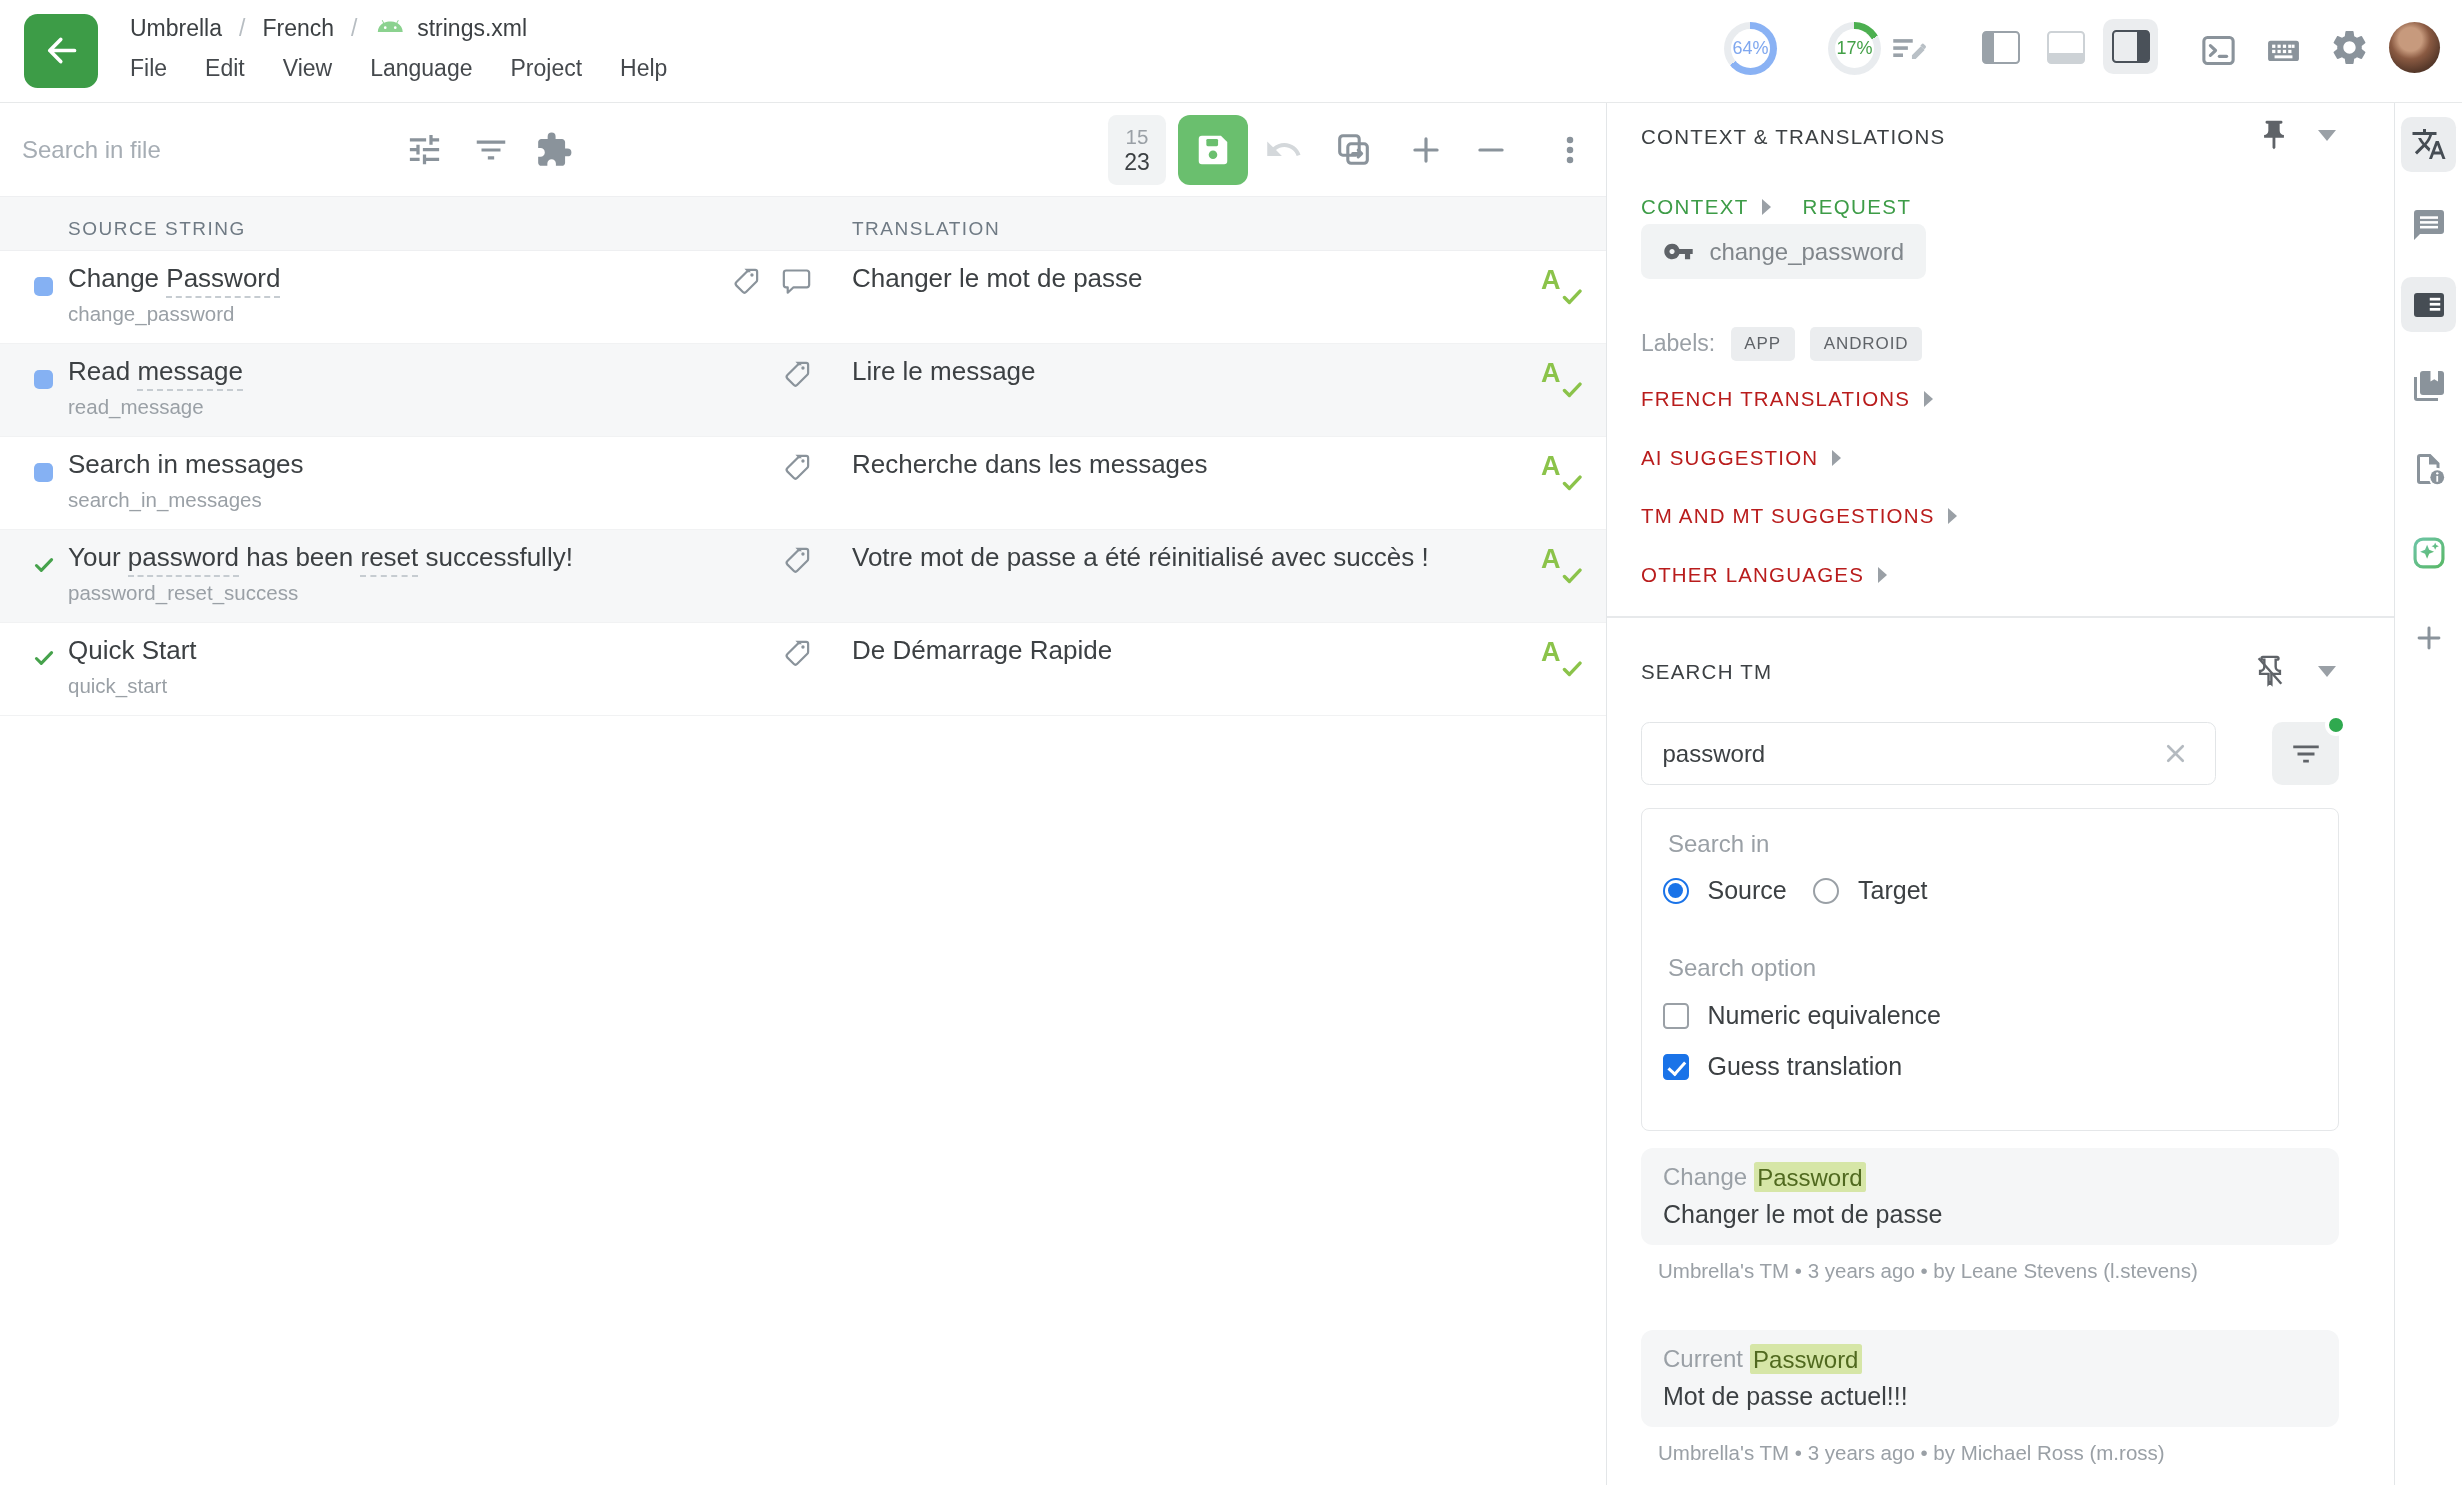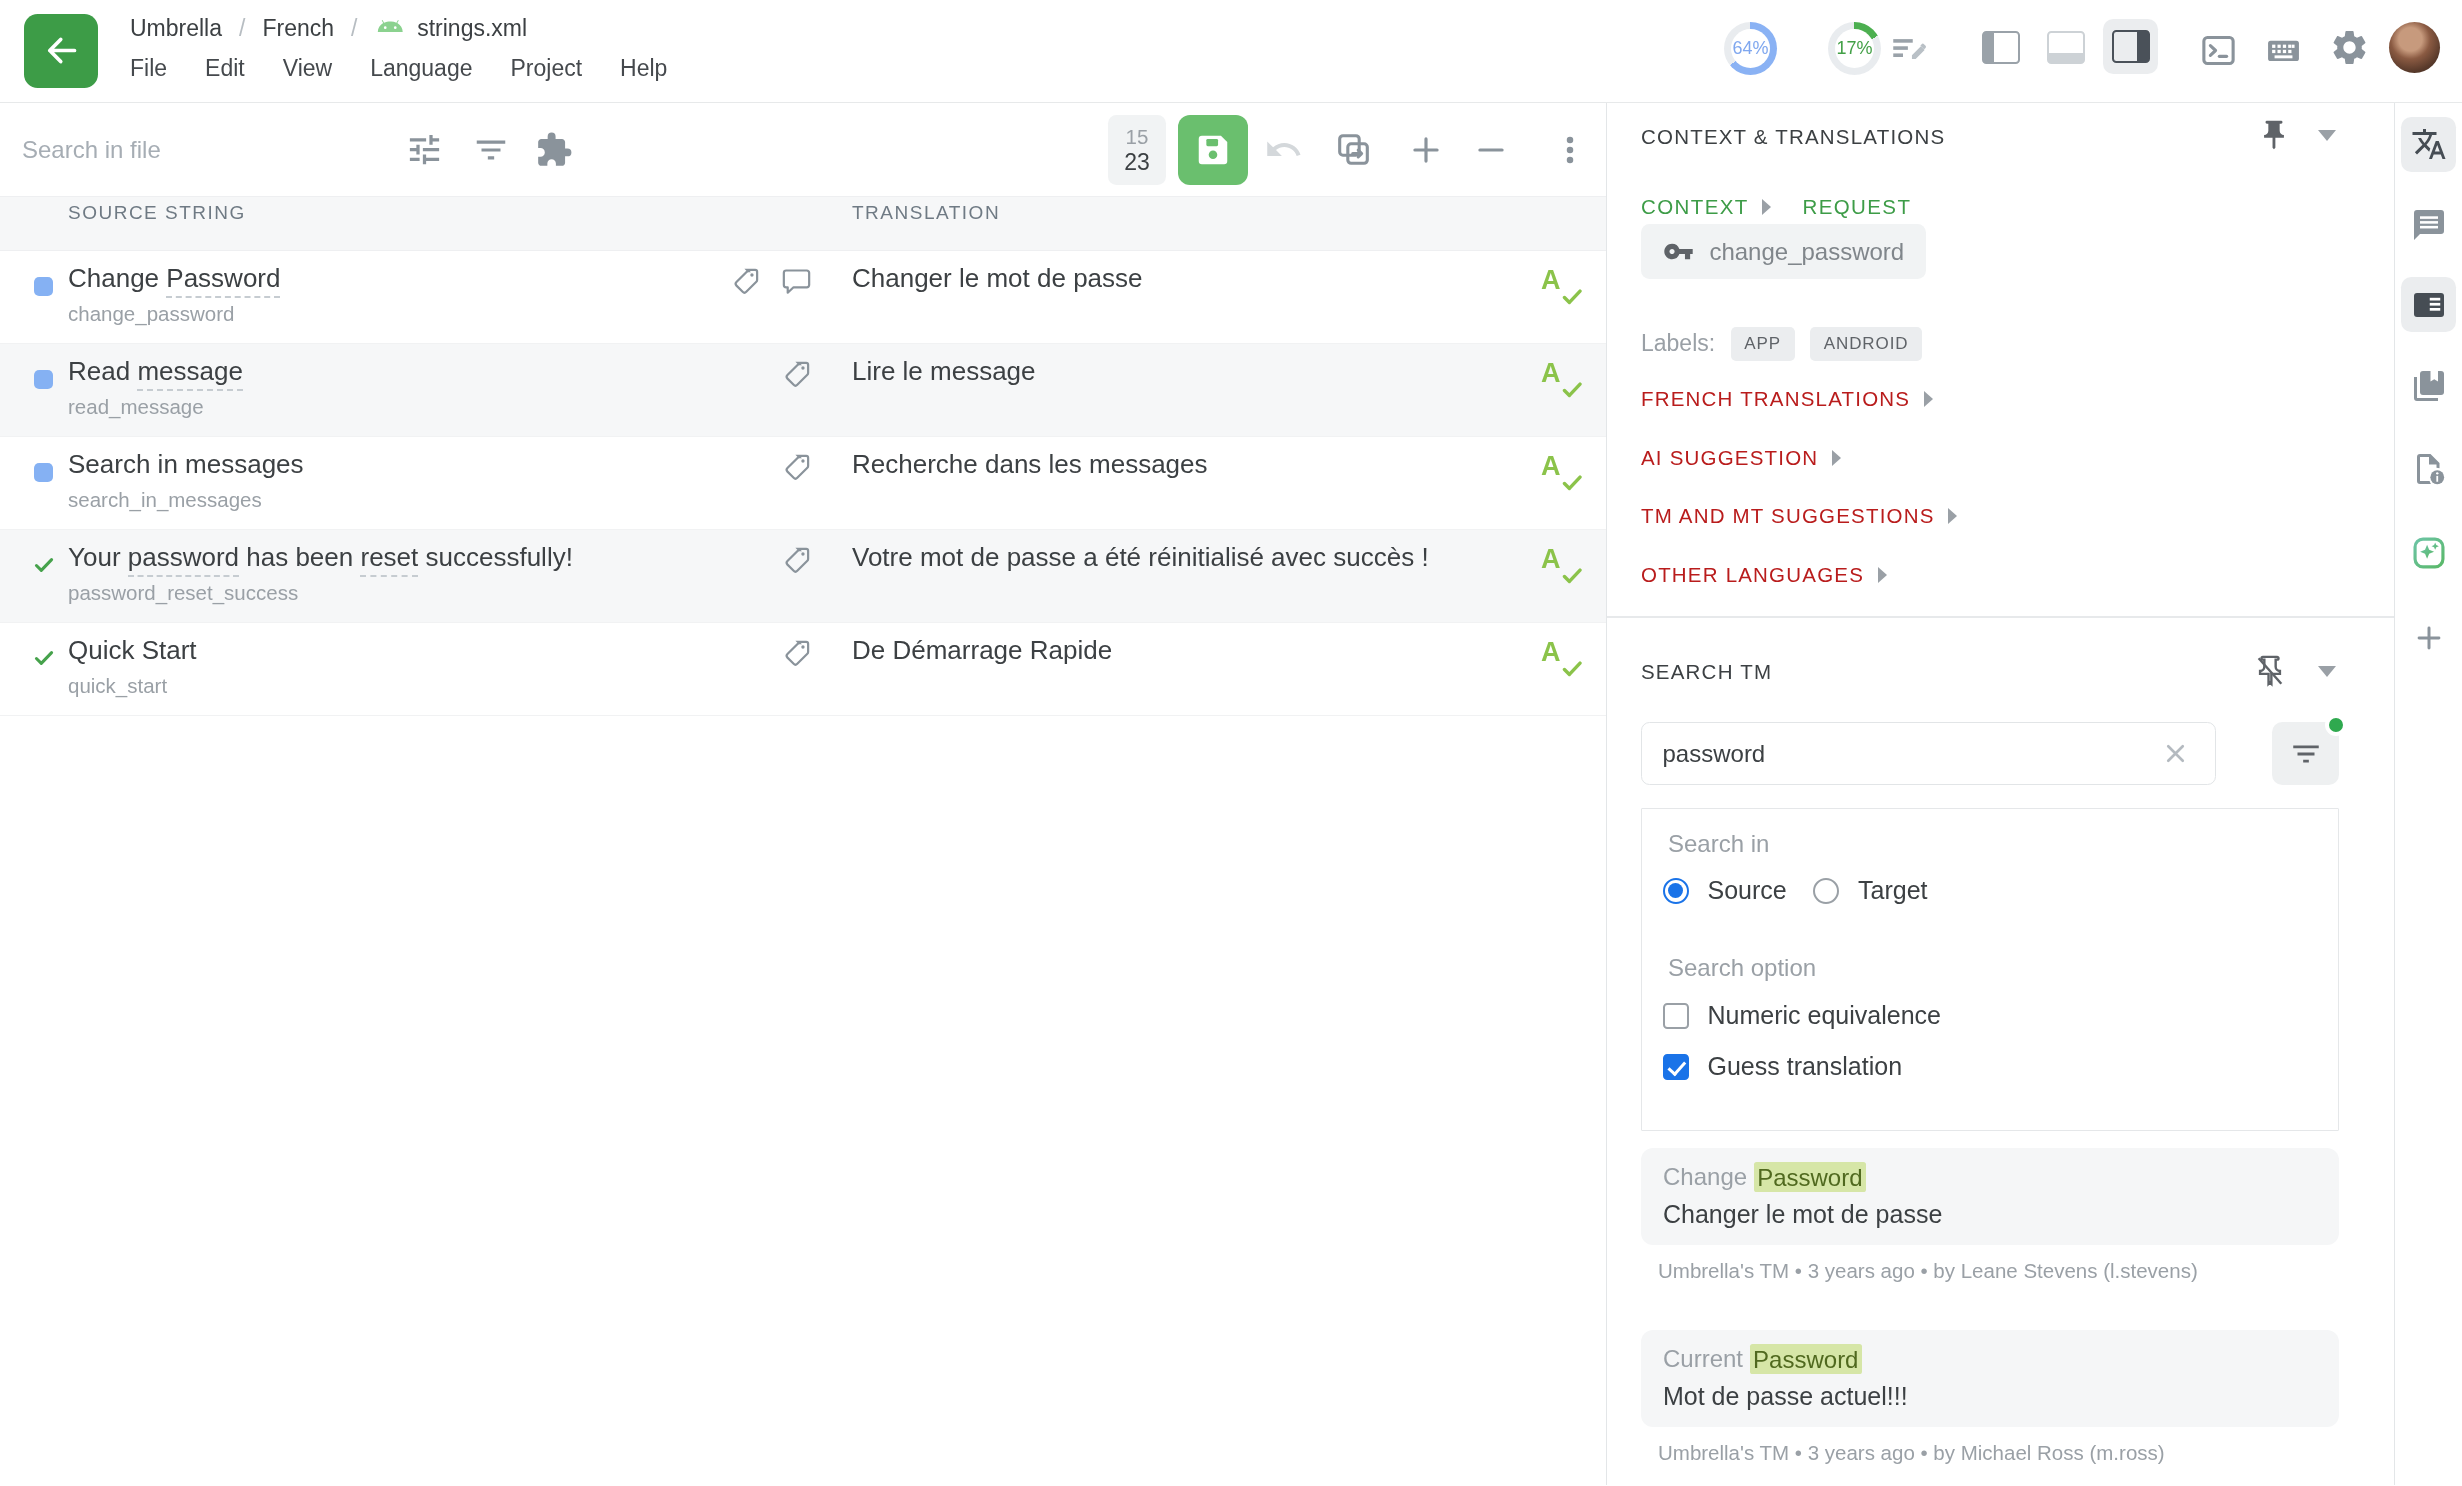--- a/index.html
+++ b/index.html
@@ -44,21 +44,21 @@
   .counter { position:absolute; left:1108px; top:12px; width:58px; height:70px; background:#f1f3f4; border-radius:8.5px;
     display:flex; flex-direction:column; align-items:center; justify-content:center; line-height:1.15; }
   .counter .c-top { font-size:20.5px; color:#9aa0a6; }
   .counter .c-bot { font-size:23px; font-weight:400; color:#3c4043; }
   .save-btn { position:absolute; left:1178px; top:12px; width:70px; height:70px; background:#6abf6e;
     border-radius:12px; display:flex; align-items:center; justify-content:center; cursor:pointer; border:0; }
 
   
   .thead { height:55px; background:#f6f7f8; border-top:1.7px solid #eeeff1; border-bottom:1.7px solid #eeeff1;
     position:relative; }
-  .thead span { position:absolute; top:5px; font-size:19px; letter-spacing:1.5px; color:#6f7a84; }
+  .thead span { position:absolute; top:21px; font-size:19px; letter-spacing:1.5px; color:#6f7a84; }
   .col-src { left:68px; } .col-trn { left:852px; }
   .rows {}
   .row { position:relative; height:93px; background:#fff; border-bottom:1.7px solid #f1f2f3; cursor:pointer; }
   .row.alt { background:#f6f7f8; }
   .status-square { position:absolute; left:34px; top:26px; width:19px; height:19px; border-radius:5.1px; background:#85b1f3; }
   .status-check  { position:absolute; left:31px; top:22px; }
   .row-source { position:absolute; left:68px; top:12px; font-size:26px; color:#3c4043; white-space:nowrap; }
   .row-source .dashed { border-bottom:2.6px dashed #c6ccd1; padding-bottom:3.4px; }
   .row-key { position:absolute; left:68px; top:51px; font-size:20.5px; color:#9aa0a6; }
   .row-icons { position:absolute; left:701px; width:111px; top:15.4px; display:flex; gap:20.5px; justify-content:flex-end; }
@@ -85,21 +85,21 @@
   .p-section { display:flex; align-items:center; cursor:pointer; }
   .p-section span { font-size:20.5px; letter-spacing:1.2px; color:#b91c1c; }
   .p-divider { left:0; width:100%; height:1.7px; background:#e7e9eb; }
   .tm-input { left:34px; top:619px; width:575px; height:63px; border:1.7px solid #e2e5e7; border-radius:8.5px;
     font-size:24px; color:#3c4043; padding:0 60px 0 20.5px; outline:0; font-family:inherit; }
   .tm-clear { left:554px; top:636px; cursor:pointer; }
   .tm-filter { left:665px; top:619px; width:67px; height:63px; background:#eef0f1; border-radius:10.3px;
     display:flex; align-items:center; justify-content:center; cursor:pointer; }
   .tm-filter .dot { position:absolute; top:-7.7px; right:-7.7px; width:22px; height:22px; background:#2fa94f;
     border:4.3px solid #fff; border-radius:50%; }
-  .opt-card { left:34px; top:705px; width:698px; height:323px; border:1.7px solid #e5e7e9; border-radius:1px; }
+  .opt-card { left:34px; top:705px; width:698px; height:323px; border:1.7px solid #e5e7e9; border-radius:8px; }
   .grp-label { position:absolute; left:26px; font-size:24px; color:#9aa0a6; }
   .opt-row { position:absolute; display:flex; align-items:center; gap:19px; font-size:25px; color:#3c4043; }
   .radio { width:26px; height:26px; border-radius:50%; border:2.6px solid #9aa0a6; position:relative; cursor:pointer; }
   .radio.checked { border-color:#1a73e8; }
   .radio.checked::after { content:""; position:absolute; inset:3.4px; border-radius:50%; background:#1a73e8; }
   .cbox { width:26px; height:26px; border-radius:4.3px; border:2.6px solid #9aa0a6; position:relative; cursor:pointer; background:#fff; }
   .cbox.checked { background:#1a73e8; border-color:#1a73e8; }
   .cbox.checked::after { content:""; position:absolute; left:7.7px; top:2.6px; width:6.8px; height:13.7px;
     border:solid #fff; border-width:0 3.4px 3.4px 0; transform:rotate(42deg); }
   .tm-card { left:34px; width:698px; height:97px; background:#f5f6f7; border-radius:12px; padding:15.4px 22px; cursor:pointer; }

